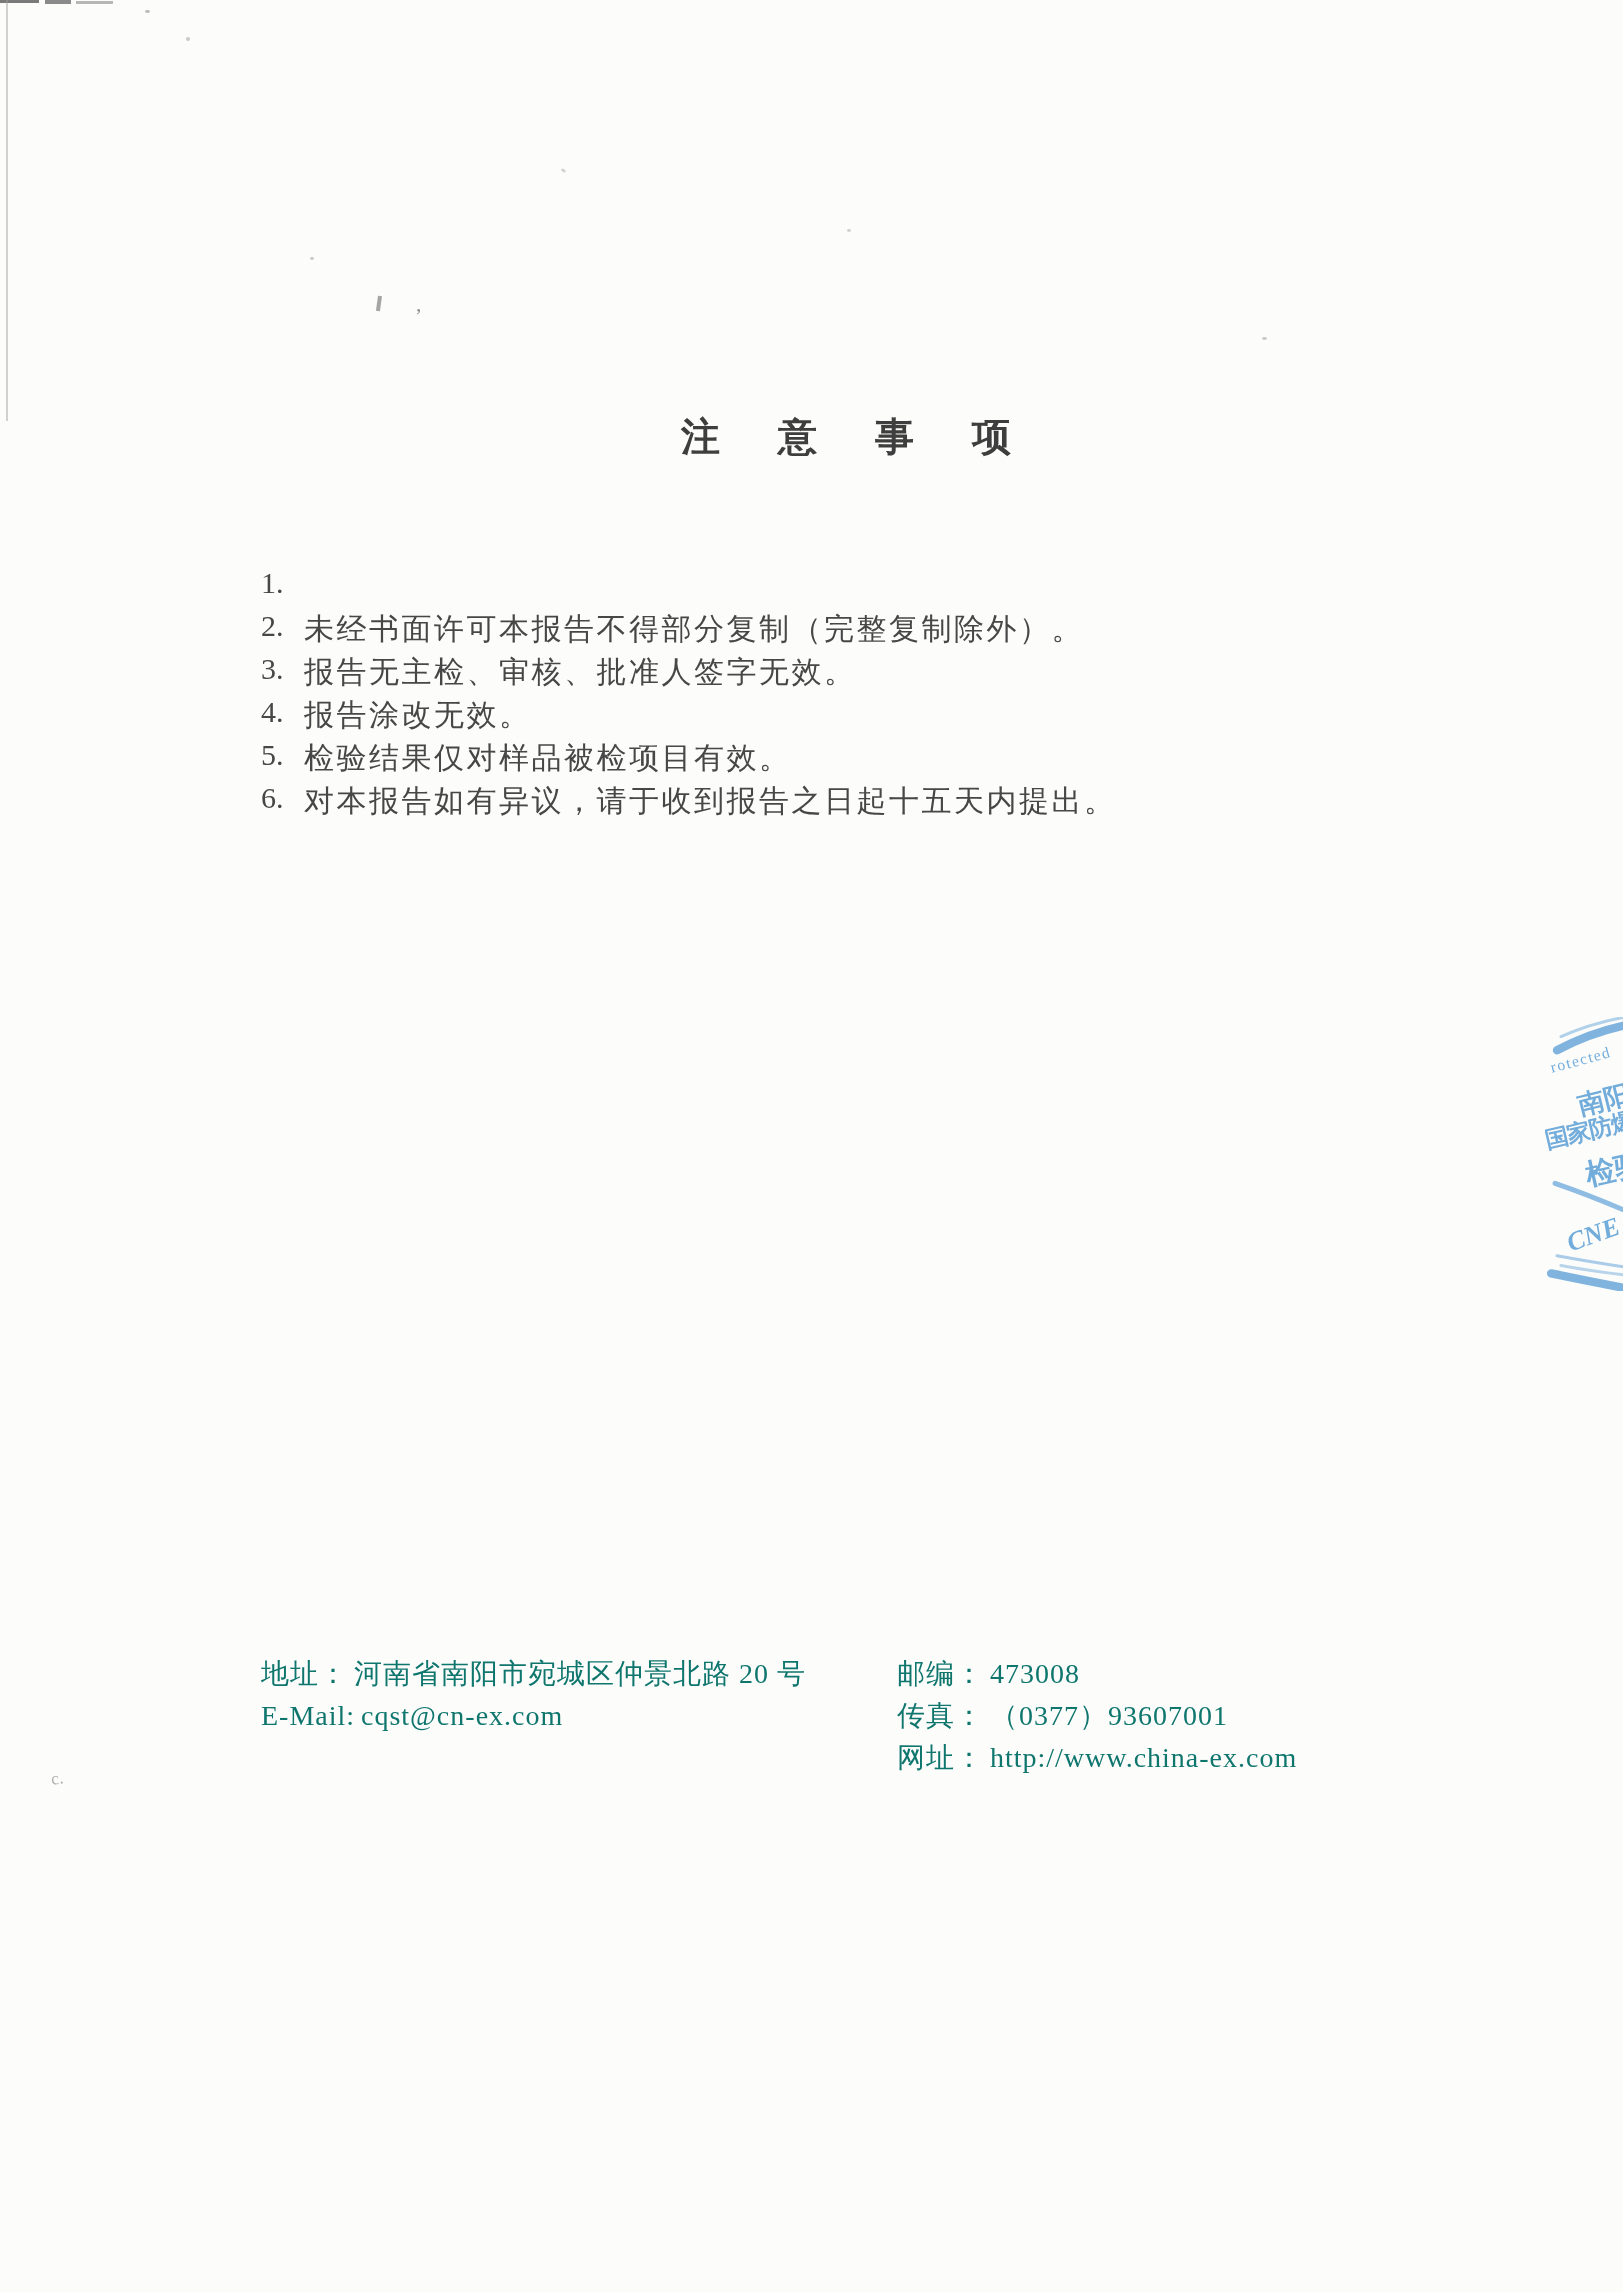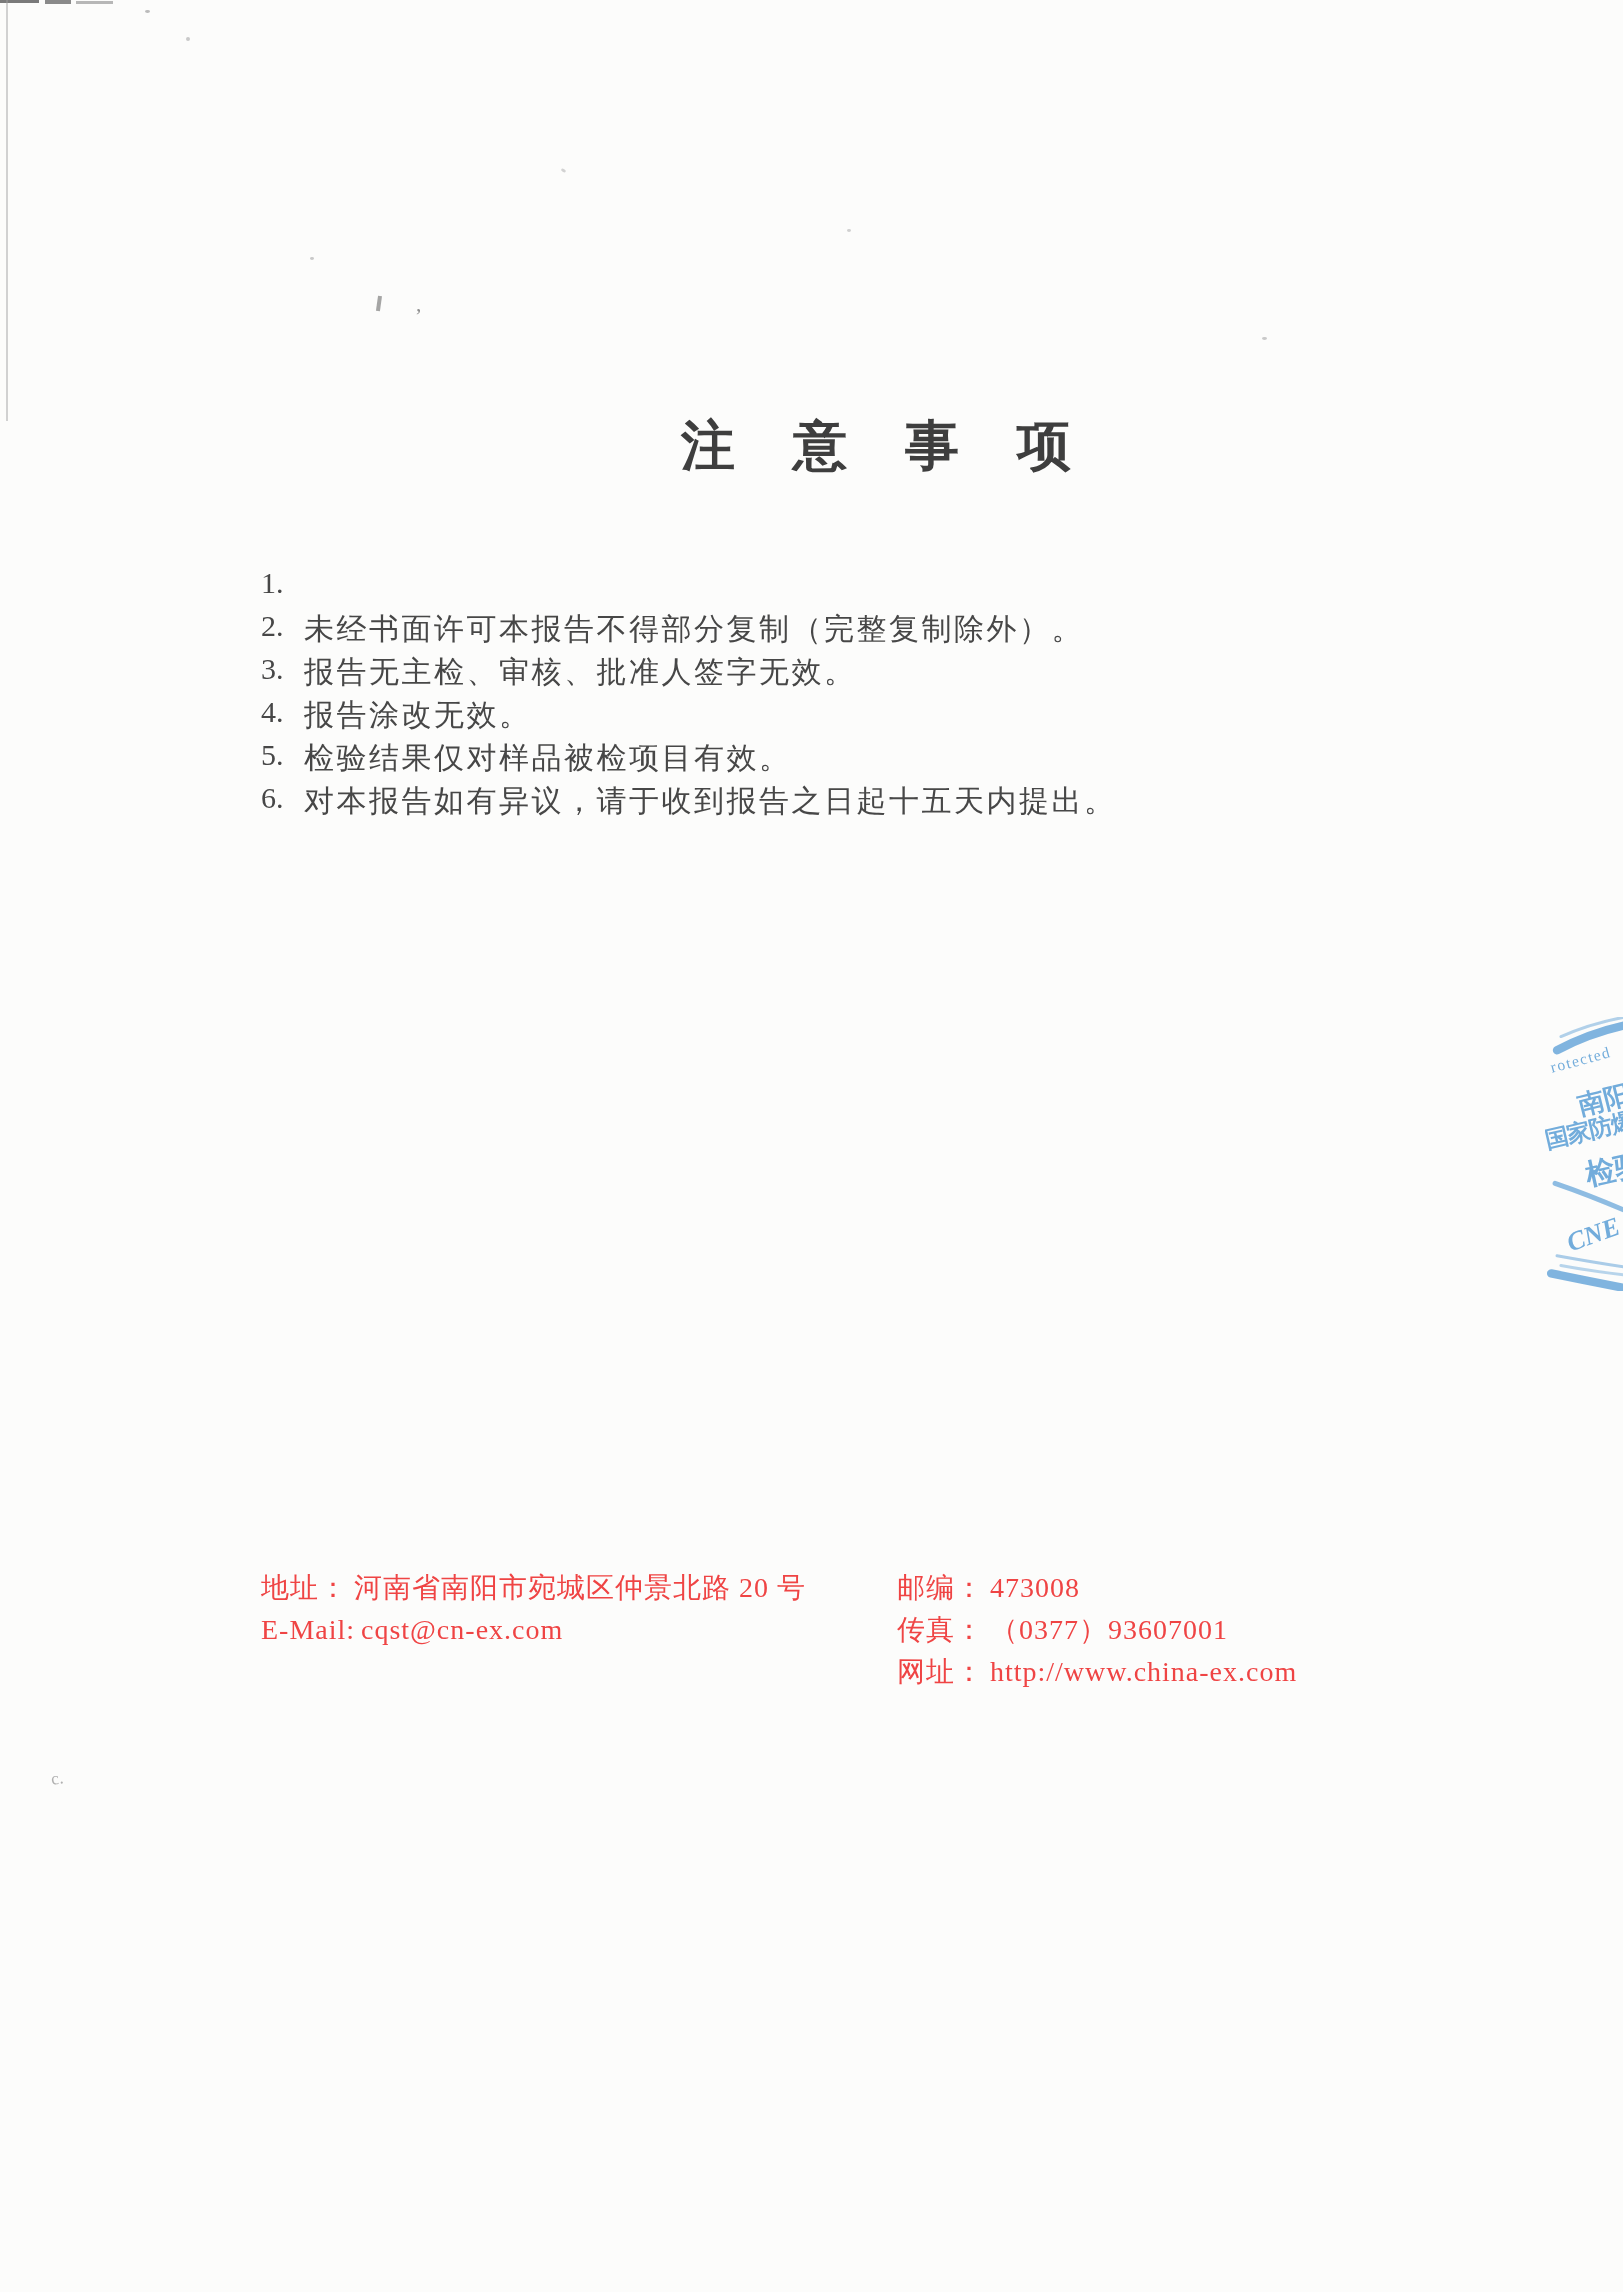--- a/index.html
+++ b/index.html
@@ -9,35 +9,35 @@
     font-family:"Liberation Serif","DejaVu Serif",serif;
     position:relative;
   }
   .sheet{
     position:absolute;left:0;top:0;width:1623px;height:2293px;
     background:#fcfcfb;overflow:hidden;
   }
   
   .title{
     position:absolute;left:681px;top:410px;
-    font-size:54px;font-weight:700;letter-spacing:58px;
+    font-size:39px;font-weight:700;letter-spacing:58px;
     color:#3e3e3e;white-space:nowrap;
   }
   
   .notes{
     position:absolute;left:261px;top:566px;
     list-style:none;margin:0;padding:0;
     font-size:30px;color:#474747;letter-spacing:2.5px;
   }
   .notes li{display:flex;height:43px;align-items:flex-start;white-space:nowrap;}
   .notes .num{width:43px;letter-spacing:0;flex:0 0 43px;}
   
   .footer-col{
-    position:absolute;top:1567px;
-    font-size:28px;color:#ef4444;letter-spacing:1px;line-height:42px;
+    position:absolute;top:1653px;
+    font-size:28px;color:#0f766e;letter-spacing:1px;line-height:42px;
     white-space:nowrap;
   }
   .footer-left{left:261px;}
   .footer-right{left:897px;}
   .footer-col .row{height:42px;}
   .footer-col .lbl{margin-right:5.9px;}
   
   .art{position:absolute;pointer-events:none;}
   .dash{background:#7a7a7a;}
   .speck{background:#c9c9c9;border-radius:50%;}

